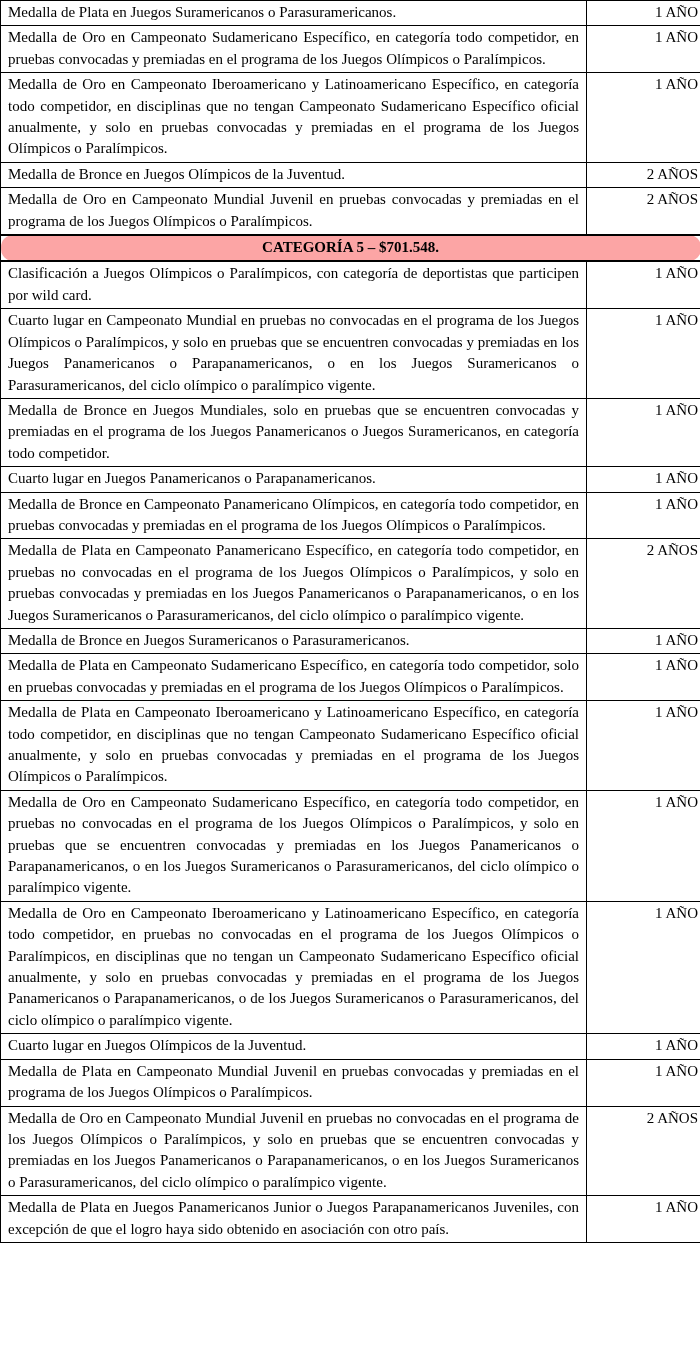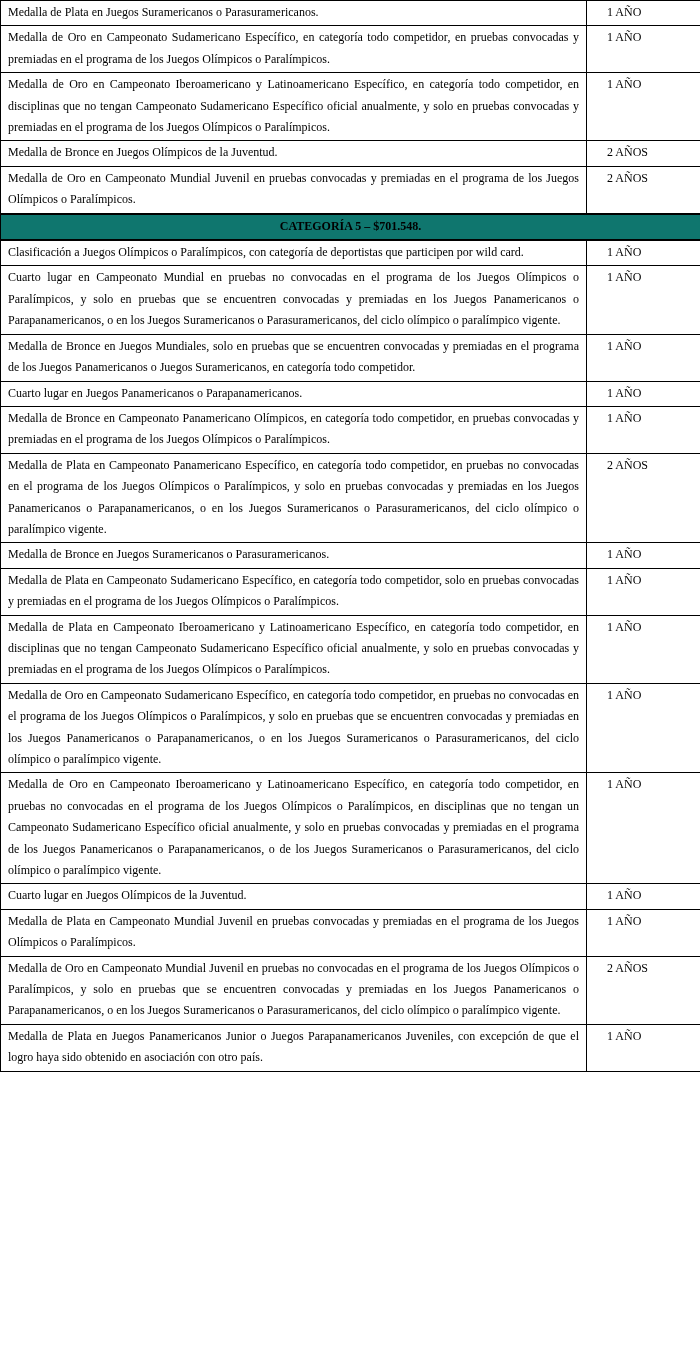--- a/index.html
+++ b/index.html
@@ -18,31 +18,31 @@
   table.achievements {
     width: 700px;
     border-collapse: collapse;
     table-layout: fixed;
   }
   col.desc-col { width: 586px; }
   col.dur-col  { width: 114px; }
   td {
     border: 1px solid #000000;
     vertical-align: top;
-    font-size: 12px;
+    font-size: 15px;
     line-height: 21.4px;
     padding: 1px 7px 2px 7px;
   }
   td.desc-cell {
     text-align: justify;
     text-justify: inter-word;
   }
   td.duration-cell {
-    text-align: left;
-    padding-left: 20px;
+    text-align: right;
+    padding-left: 8px;
     padding-right: 2px;
     white-space: nowrap;
   }
   tr.category-row td {
     font-weight: bold;
     text-align: center;
     border-top: 2px solid #000000;
     border-bottom: 2px solid #000000;
     padding-top: 1px;
     padding-bottom: 2px;
@@ -72,21 +72,21 @@
         </tr>
         <tr>
           <td class="desc-cell">Medalla de Bronce en Juegos Olímpicos de la Juventud.</td>
           <td class="duration-cell">2 AÑOS</td>
         </tr>
         <tr>
           <td class="desc-cell">Medalla de Oro en Campeonato Mundial Juvenil en pruebas convocadas y premiadas en el programa de los Juegos Olímpicos o Paralímpicos.</td>
           <td class="duration-cell">2 AÑOS</td>
         </tr>
         <tr class="category-row">
-          <td colspan="2" class="category-cell" style="background: #0f766e;">CATEGORÍA 5 – $701.548.</td>
+          <td colspan="2" class="category-cell" style="background: #fca5a5; border-radius: 12px;">CATEGORÍA 5 – $701.548.</td>
         </tr>
         <tr>
           <td class="desc-cell">Clasificación a Juegos Olímpicos o Paralímpicos, con categoría de deportistas que participen por wild card.</td>
           <td class="duration-cell">1 AÑO</td>
         </tr>
         <tr>
           <td class="desc-cell">Cuarto lugar en Campeonato Mundial en pruebas no convocadas en el programa de los Juegos Olímpicos o Paralímpicos, y solo en pruebas que se encuentren convocadas y premiadas en los Juegos Panamericanos o Parapanamericanos, o en los Juegos Suramericanos o Parasuramericanos, del ciclo olímpico o paralímpico vigente.</td>
           <td class="duration-cell">1 AÑO</td>
         </tr>
         <tr>

